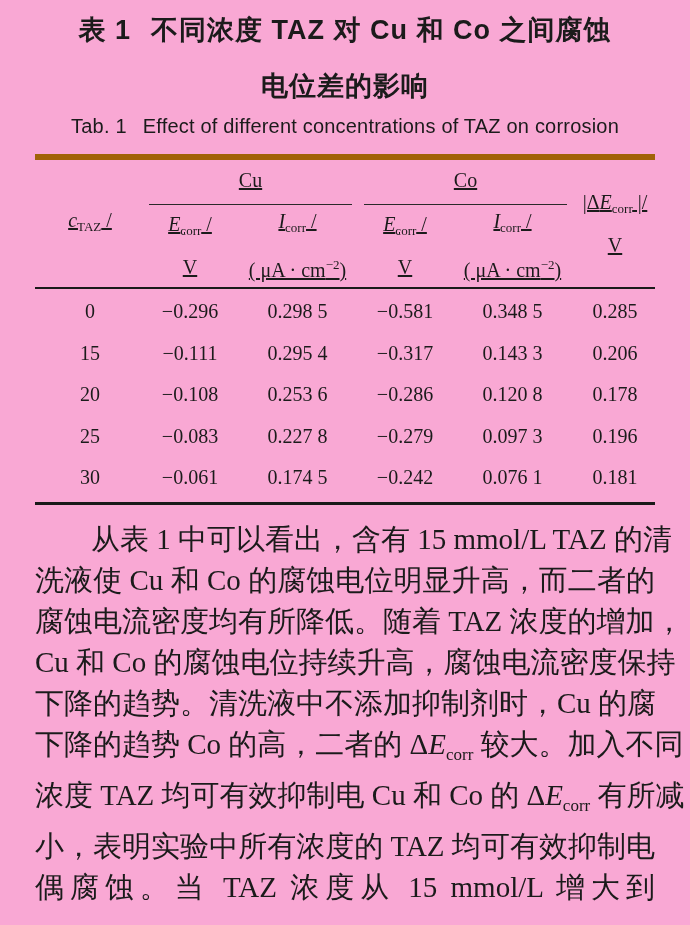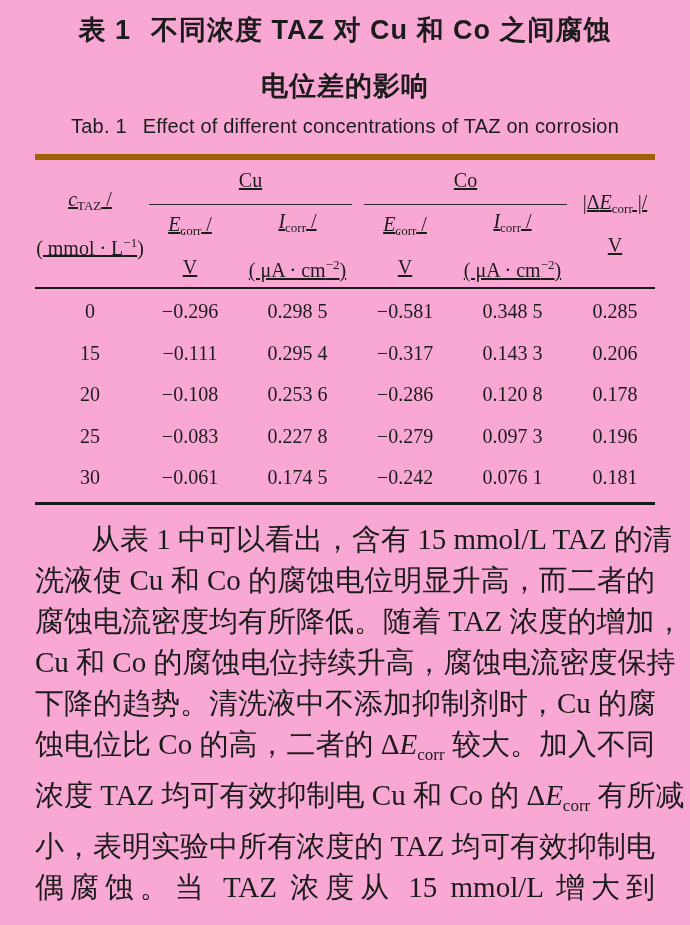--- a/index.html
+++ b/index.html
@@ -76,21 +76,20 @@
     <div class="en-title">
       <span class="cap-label">Tab. 1</span><span>Effect of different concentrations of TAZ on corrosion</span>
     </div>
   </div>
 
   <div class="tbl">
     <div class="thead">
 
       <div class="cell conc-cell">
         <div class="hline"><span class="it">c</span><span class="subsc">TAZ</span><span> /</span></div>
-        <div class="hline"><span>( mmol · L</span><span class="sup">−1</span><span>)</span></div>
       </div>
 
       <div class="cell group-cell group-cu">Cu</div>
       <div class="cell group-cell group-co">Co</div>
 
       <div class="cell de-cell">
         <div class="hline"><span>|Δ</span><span class="it">E</span><span class="subsc">corr</span><span> |/</span></div>
         <div class="hline"><span>V</span></div>
       </div>
 
@@ -155,20 +154,20 @@
       </div>
     </div>
   </div>
 
   <div class="para">
     <div class="pline pline-first"><span>从表 1 中可以看出，含有 15 mmol/L TAZ 的清</span></div>
     <div class="pline"><span>洗液使 Cu 和 Co 的腐蚀电位明显升高，而二者的</span></div>
     <div class="pline"><span>腐蚀电流密度均有所降低。随着 TAZ 浓度的增加，</span></div>
     <div class="pline"><span>Cu 和 Co 的腐蚀电位持续升高，腐蚀电流密度保持</span></div>
     <div class="pline"><span>下降的趋势。清洗液中不添加抑制剂时，Cu 的腐</span></div>
-    <div class="pline"><span>蚀电位比 Co 的高，二者的 Δ</span><span class="it">E</span><span class="subsc">corr</span><span> 较大。加入不同</span></div>
+    <div class="pline"><span>下降的趋势 Co 的高，二者的 Δ</span><span class="it">E</span><span class="subsc">corr</span><span> 较大。加入不同</span></div>
     <div class="pline"><span>浓度 TAZ 均可有效抑制电 Cu 和 Co 的 Δ</span><span class="it">E</span><span class="subsc">corr</span><span> 有所减</span></div>
     <div class="pline"><span>小，表明实验中所有浓度的 TAZ 均可有效抑制电</span></div>
     <div class="pline"><span>偶腐蚀。当 TAZ 浓度从 15 mmol/L 增大到</span></div>
 
   </div>
 
 </div>
 
 </body></html>

